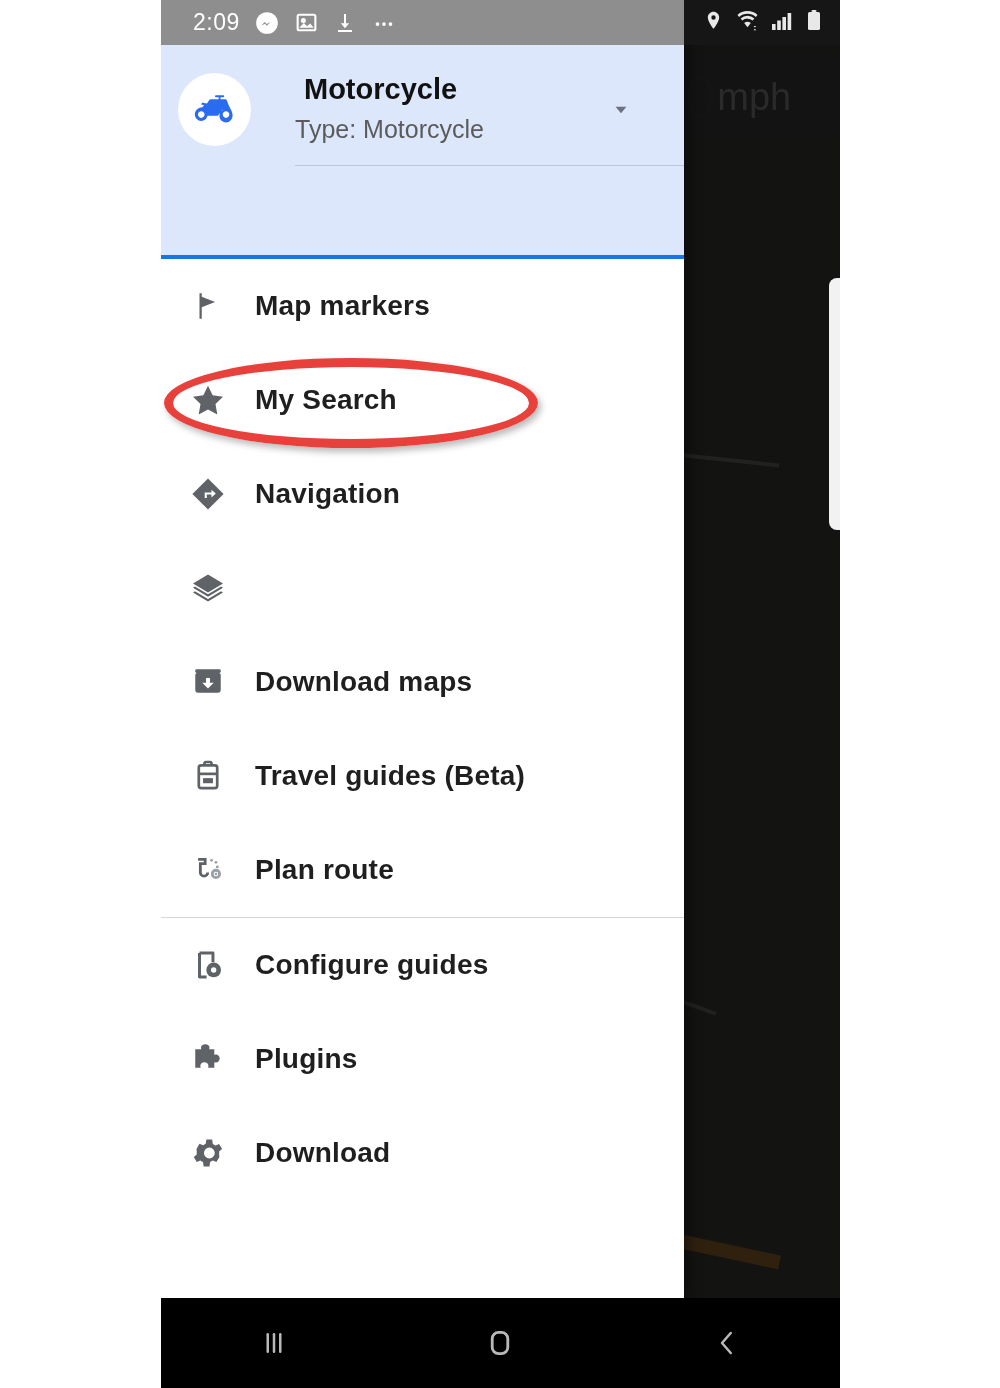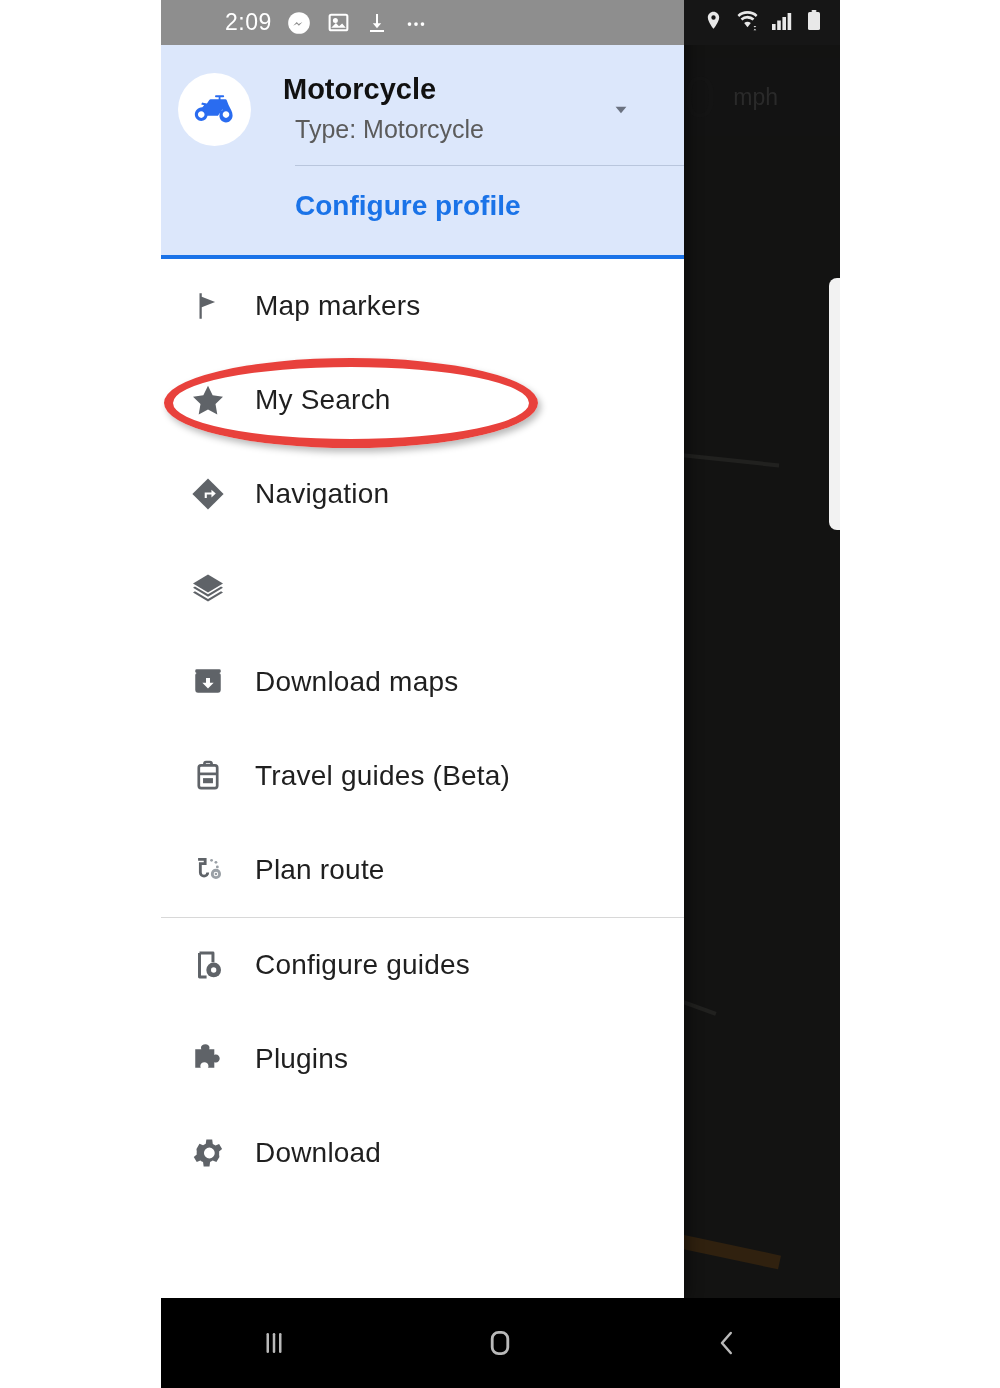--- a/index.html
+++ b/index.html
@@ -33,21 +33,21 @@
   
   #speedpanel{
     position:absolute;left:0;top:58px;width:679px;height:78px;
     background:rgba(20,20,20,0.72);
     display:flex;align-items:center;
   }
   #speedval{
     color:#141414;font-size:58px;font-weight:400;letter-spacing:1px;
     margin-left:523px;line-height:1;
   }
-  #speedunit{color:#2a2a2a;font-size:23px;margin-left:16px;}
+  #speedunit{color:#2a2a2a;font-size:38px;}
 
   
   #scrollhandle{
     position:absolute;left:668px;top:278px;width:14px;height:252px;
     background:#f2f2f2;border-radius:8px 0 0 8px;
   }
 
   
   #drawer{
     position:absolute;left:0;top:0;width:523px;height:1298px;
@@ -61,36 +61,36 @@
     position:absolute;left:0;top:0;width:523px;height:45px;
     background:#8e8e8e;color:#ffffff;
     display:flex;align-items:center;
     z-index:30;
   }
   #status-right{
     position:absolute;left:523px;top:0;width:156px;height:45px;
     background:#161616;display:flex;align-items:center;justify-content:flex-end;
     padding-right:18px;box-sizing:border-box;gap:11px;z-index:30;
   }
-  #clock{font-size:23px;margin-left:64px;letter-spacing:.5px;}
+  #clock{font-size:23px;margin-left:32px;letter-spacing:.5px;}
   .sbicon{margin-left:14px;display:inline-flex;align-items:center;}
 
   
   #profile{
     position:absolute;left:0;top:45px;width:523px;height:214px;
     background:#dce7fb;
     border-bottom:4px solid #1a73e8;
     box-sizing:border-box;
   }
   #avatar{
     position:absolute;left:17px;top:28px;width:73px;height:73px;border-radius:50%;
     background:#ffffff;display:flex;align-items:center;justify-content:center;
   }
   #profile-title{
-    position:absolute;left:122px;top:28px;
+    position:absolute;left:143px;top:28px;
     font-size:29px;font-weight:bold;color:#111;
   }
   #profile-sub{
     position:absolute;left:134px;top:70px;
     font-size:25px;color:#5b5b5b;
   }
   #profile-caret{
     position:absolute;left:444px;top:48px;width:32px;height:32px;
     display:flex;align-items:center;justify-content:center;
   }
@@ -105,21 +105,21 @@
   
   #menu{position:absolute;left:0;top:259px;width:523px;}
   .mrow{
     position:relative;height:94px;display:flex;align-items:center;
     box-sizing:border-box;
   }
   .micon{
     width:94px;min-width:94px;display:flex;align-items:center;justify-content:center;
     color:#5f6368;
   }
-  .mlabel{font-size:28px;color:#1f1f1f;letter-spacing:.2px;}
+  .mlabel{font-size:28px;color:#1f1f1f;letter-spacing:.2px;font-weight:bold;}
   .msep{height:1px;background:#d8d8d8;margin:0 0 0 0;}
 
   
   #navbar{
     position:absolute;left:0;top:1298px;width:679px;height:90px;background:#000000;
     display:flex;align-items:center;justify-content:space-around;
   }
   .navb{width:120px;height:90px;display:flex;align-items:center;justify-content:center;}
 
   
@@ -183,21 +183,20 @@
         </svg>
       </div>
       <div id="profile-title">Motorcycle</div>
       <div id="profile-sub">Type: Motorcycle</div>
       <div id="profile-caret">
         <svg width="26" height="26" viewBox="0 0 24 24" fill="#6b7280">
             <path d="M7 10l5 6 5-6z"></path>
           </svg>
       </div>
       <div id="profile-divider"></div>
-      <div id="configure-profile">Configure profile</div>
     </div>
 
     <div id="menu">
 
       <div class="mrow">
         <div class="micon">
           <svg width="34" height="34" viewBox="0 0 24 24" fill="#5f6368">
               <path d="M6 3v18h1.6v-8.2l9.4-3.6L7.6 5.4V3z"></path>
             </svg>
         </div>

